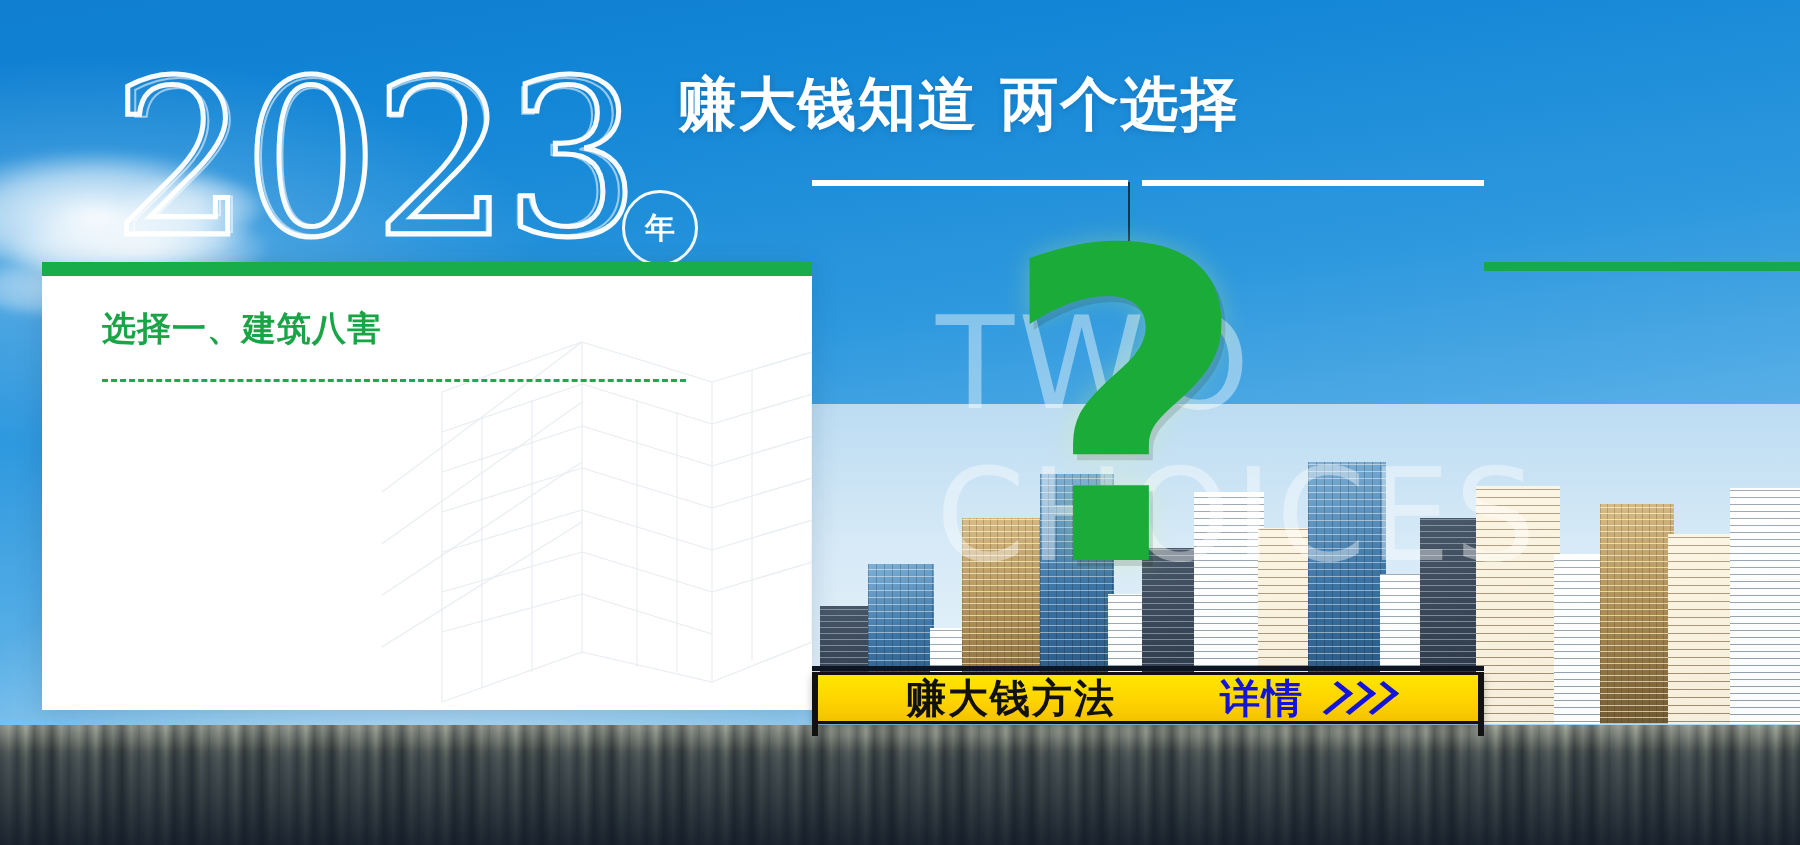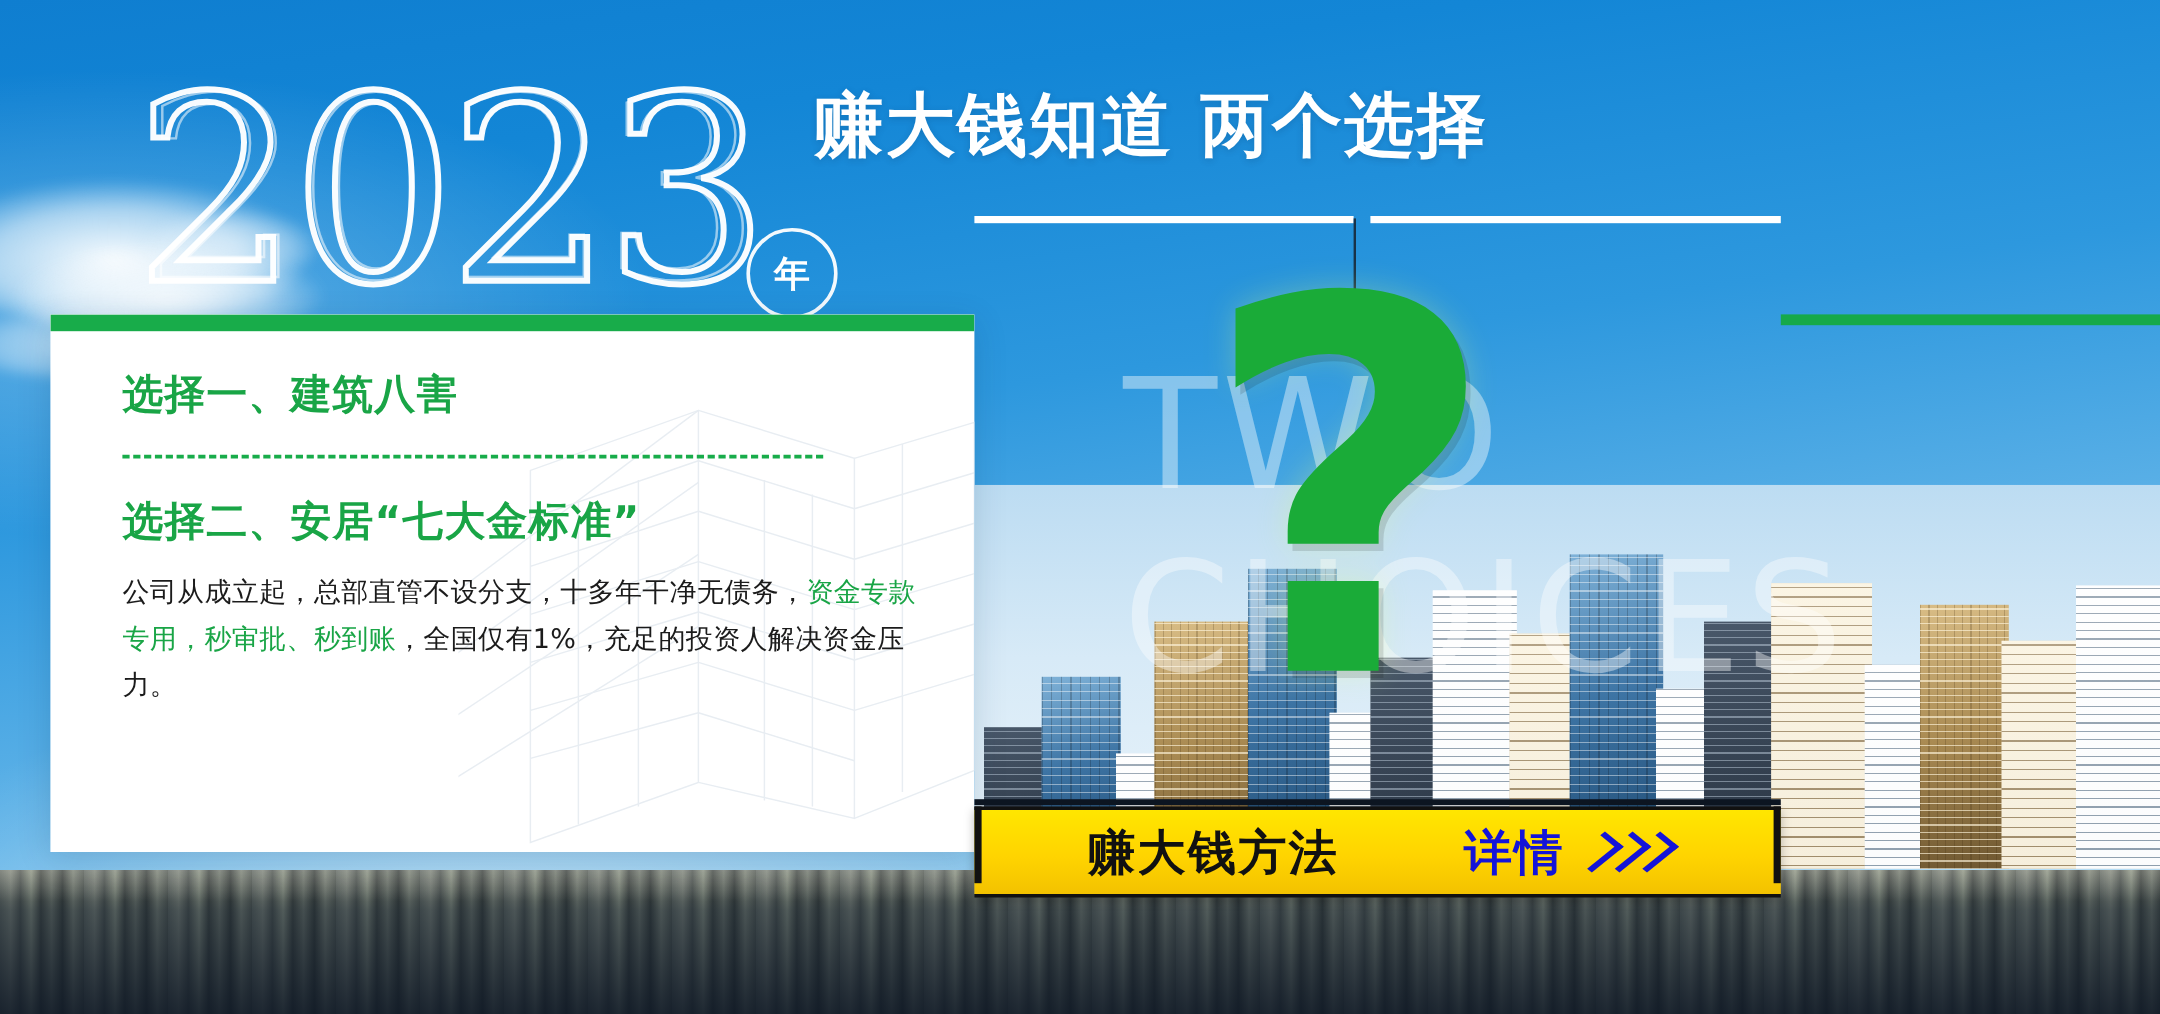--- a/index.html
+++ b/index.html
@@ -165,21 +165,21 @@
   }
   .hl { color:#19a546; }
   .divider {
     margin:27px 0 0 0; height:0; width:584px;
     border-top:3px dashed #18ac4a;
   }
   .sec2 { margin-top:30px; }
 
   
   .cta {
-    position:absolute; left:812px; top:672px; width:672px; height:76px;
+    position:absolute; left:812px; top:672px; width:672px; height:52px;
     background:linear-gradient(180deg,#ffe600 0%, #ffd400 55%, #f3c200 100%);
     border-top:3px solid #111; border-bottom:3px solid #111;
     display:flex; align-items:center; z-index:8;
     box-shadow:0 3px 8px rgba(0,0,0,.25);
   }
   .cta-main {
     margin-left:94px; font-size:40px; font-weight:800; color:#111;
     font-family:"DejaVu Sans","Liberation Sans",sans-serif; letter-spacing:2px;
   }
   .cta-link {
@@ -282,26 +282,20 @@
           <path d="M-40 300 L200 130"></path>
         <path d="M-40 350 L200 190"></path>
           <path d="M-40 400 L200 250"></path>
       </g>
     </svg>
 
     <div class="card-body">
       <div class="sec-title">选择一、建筑八害</div>
       <div class="divider"></div>
 
-      <div class="sec2">
-        <div class="sec-title">选择二、安居“七大金标准”</div>
-        <div class="sec-body">
-          <span>公司从成立起，总部直管不设分支，十多年干净无债务，</span><span class="hl">资金专款专用，秒审批、秒到账</span><span>，全国仅有1%，充足的投资人解决资金压力。</span>
-        </div>
-      </div>
     </div>
   </div>
 
   <div class="photo-topline"></div>
   <div class="cta-edge-l"></div>
   <div class="cta-edge-r"></div>
   <div class="cta">
     <span class="cta-main">赚大钱方法</span>
     <span class="cta-link">详情</span>
     <span class="chevs">

